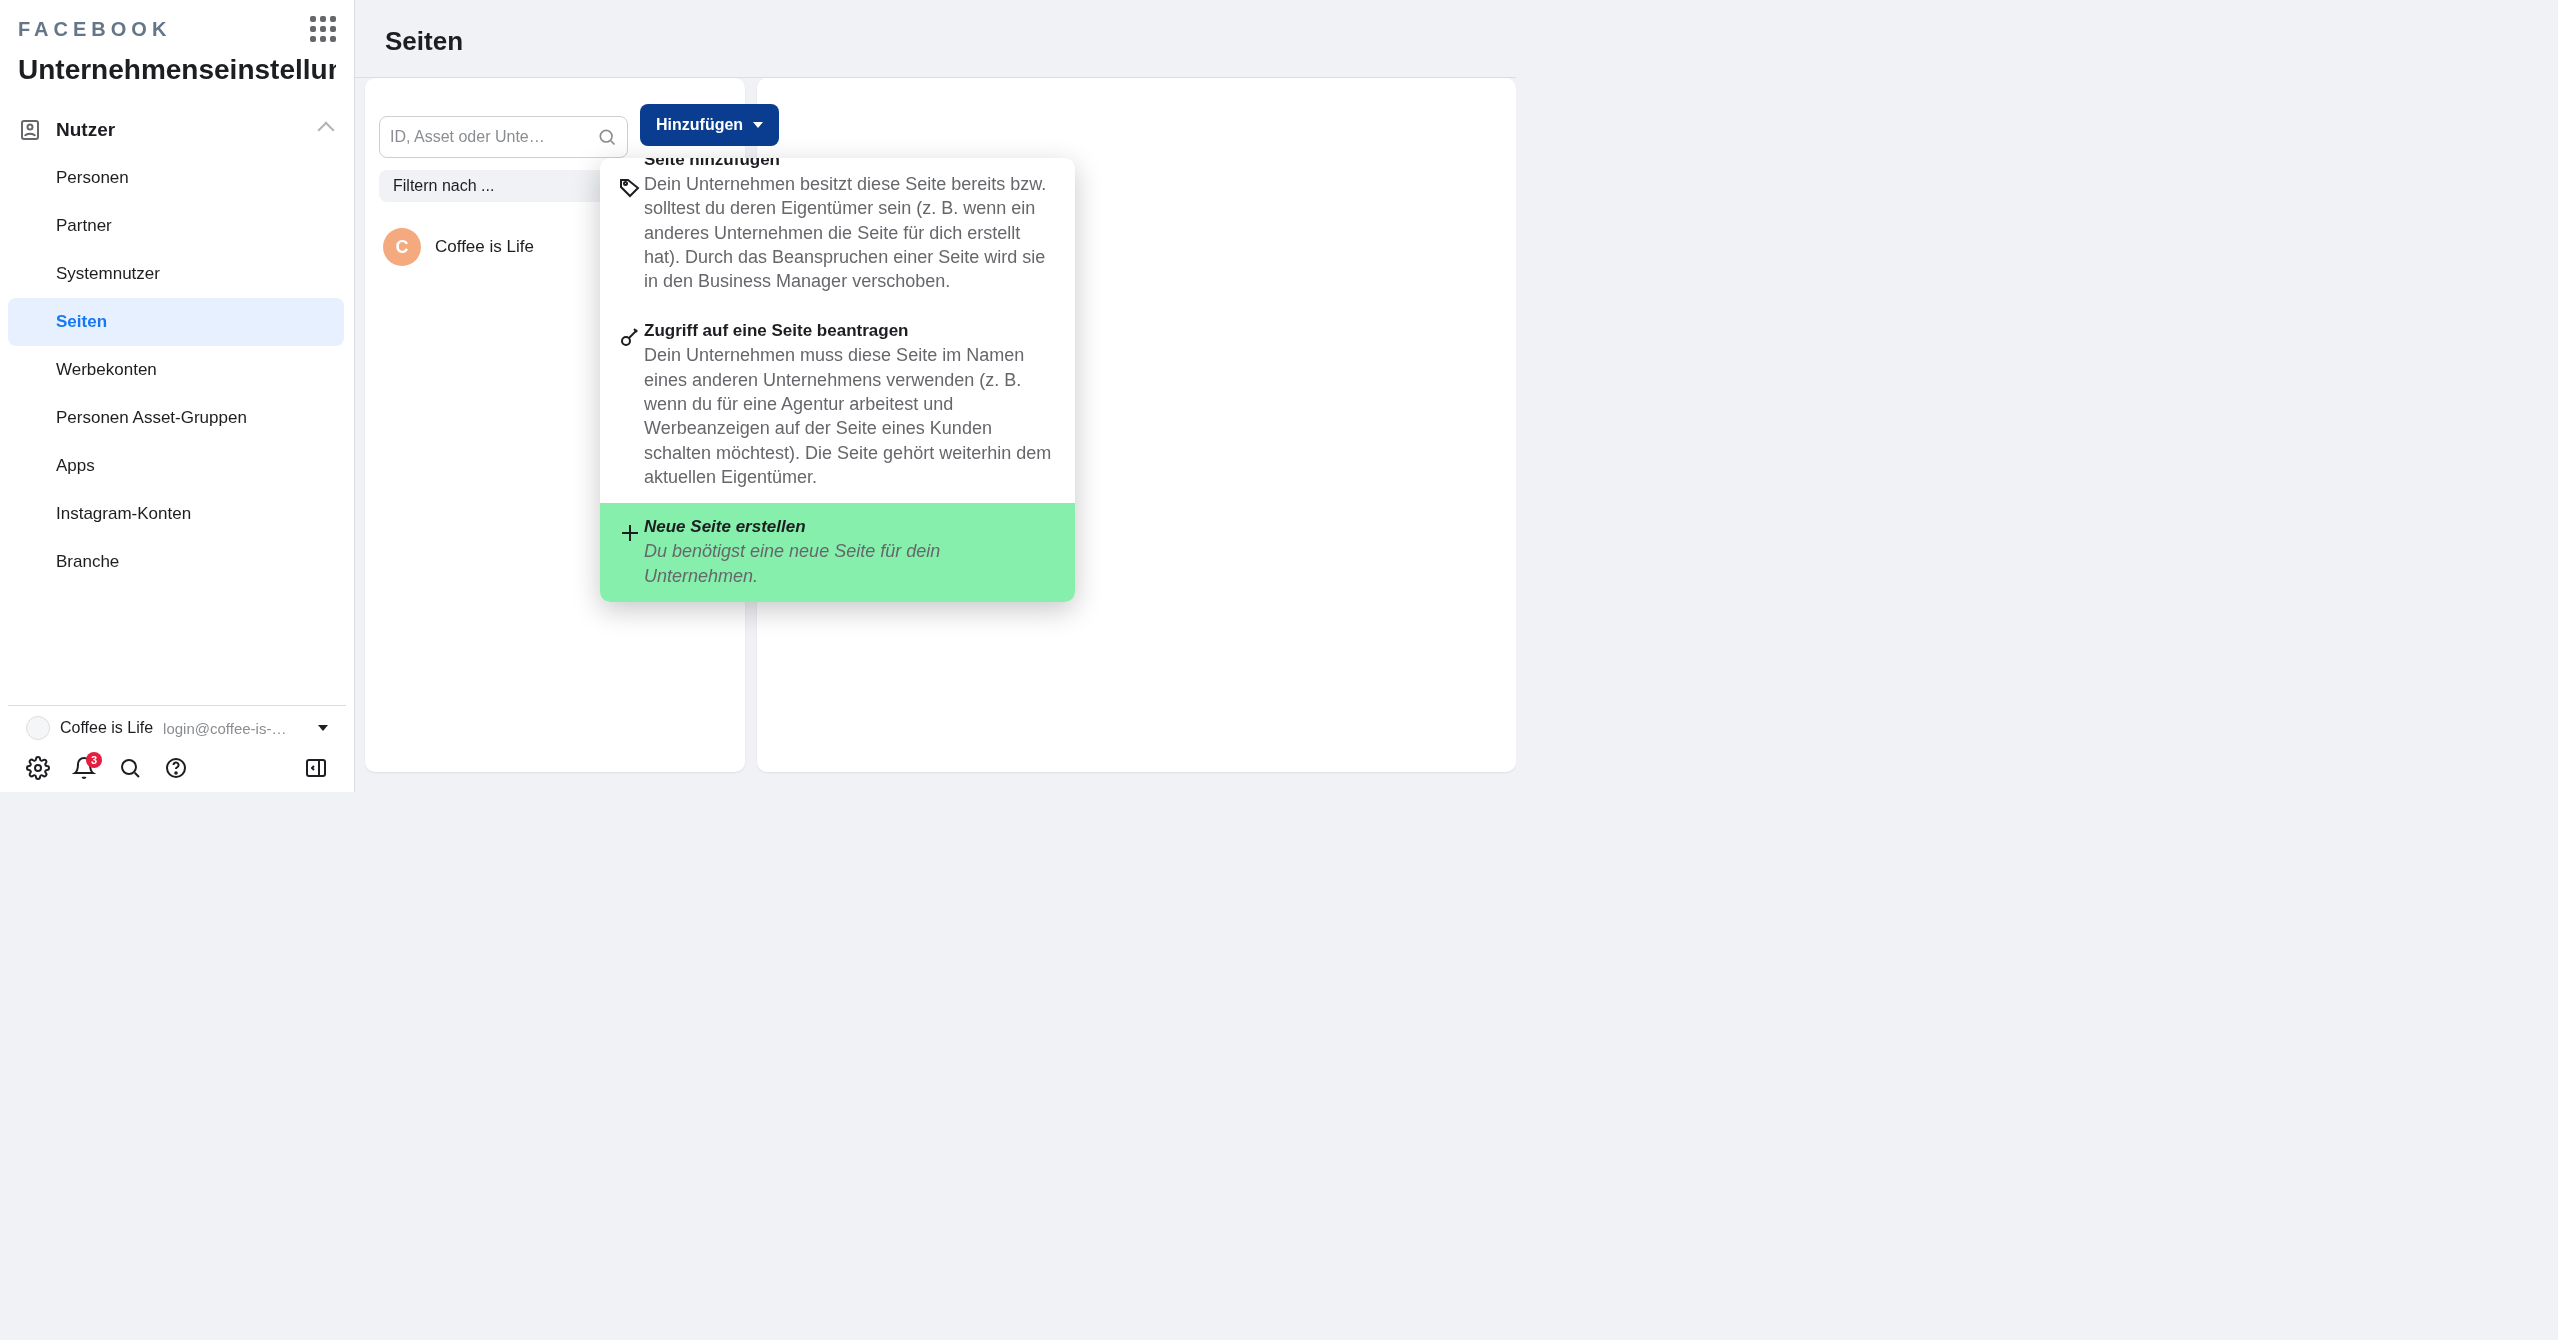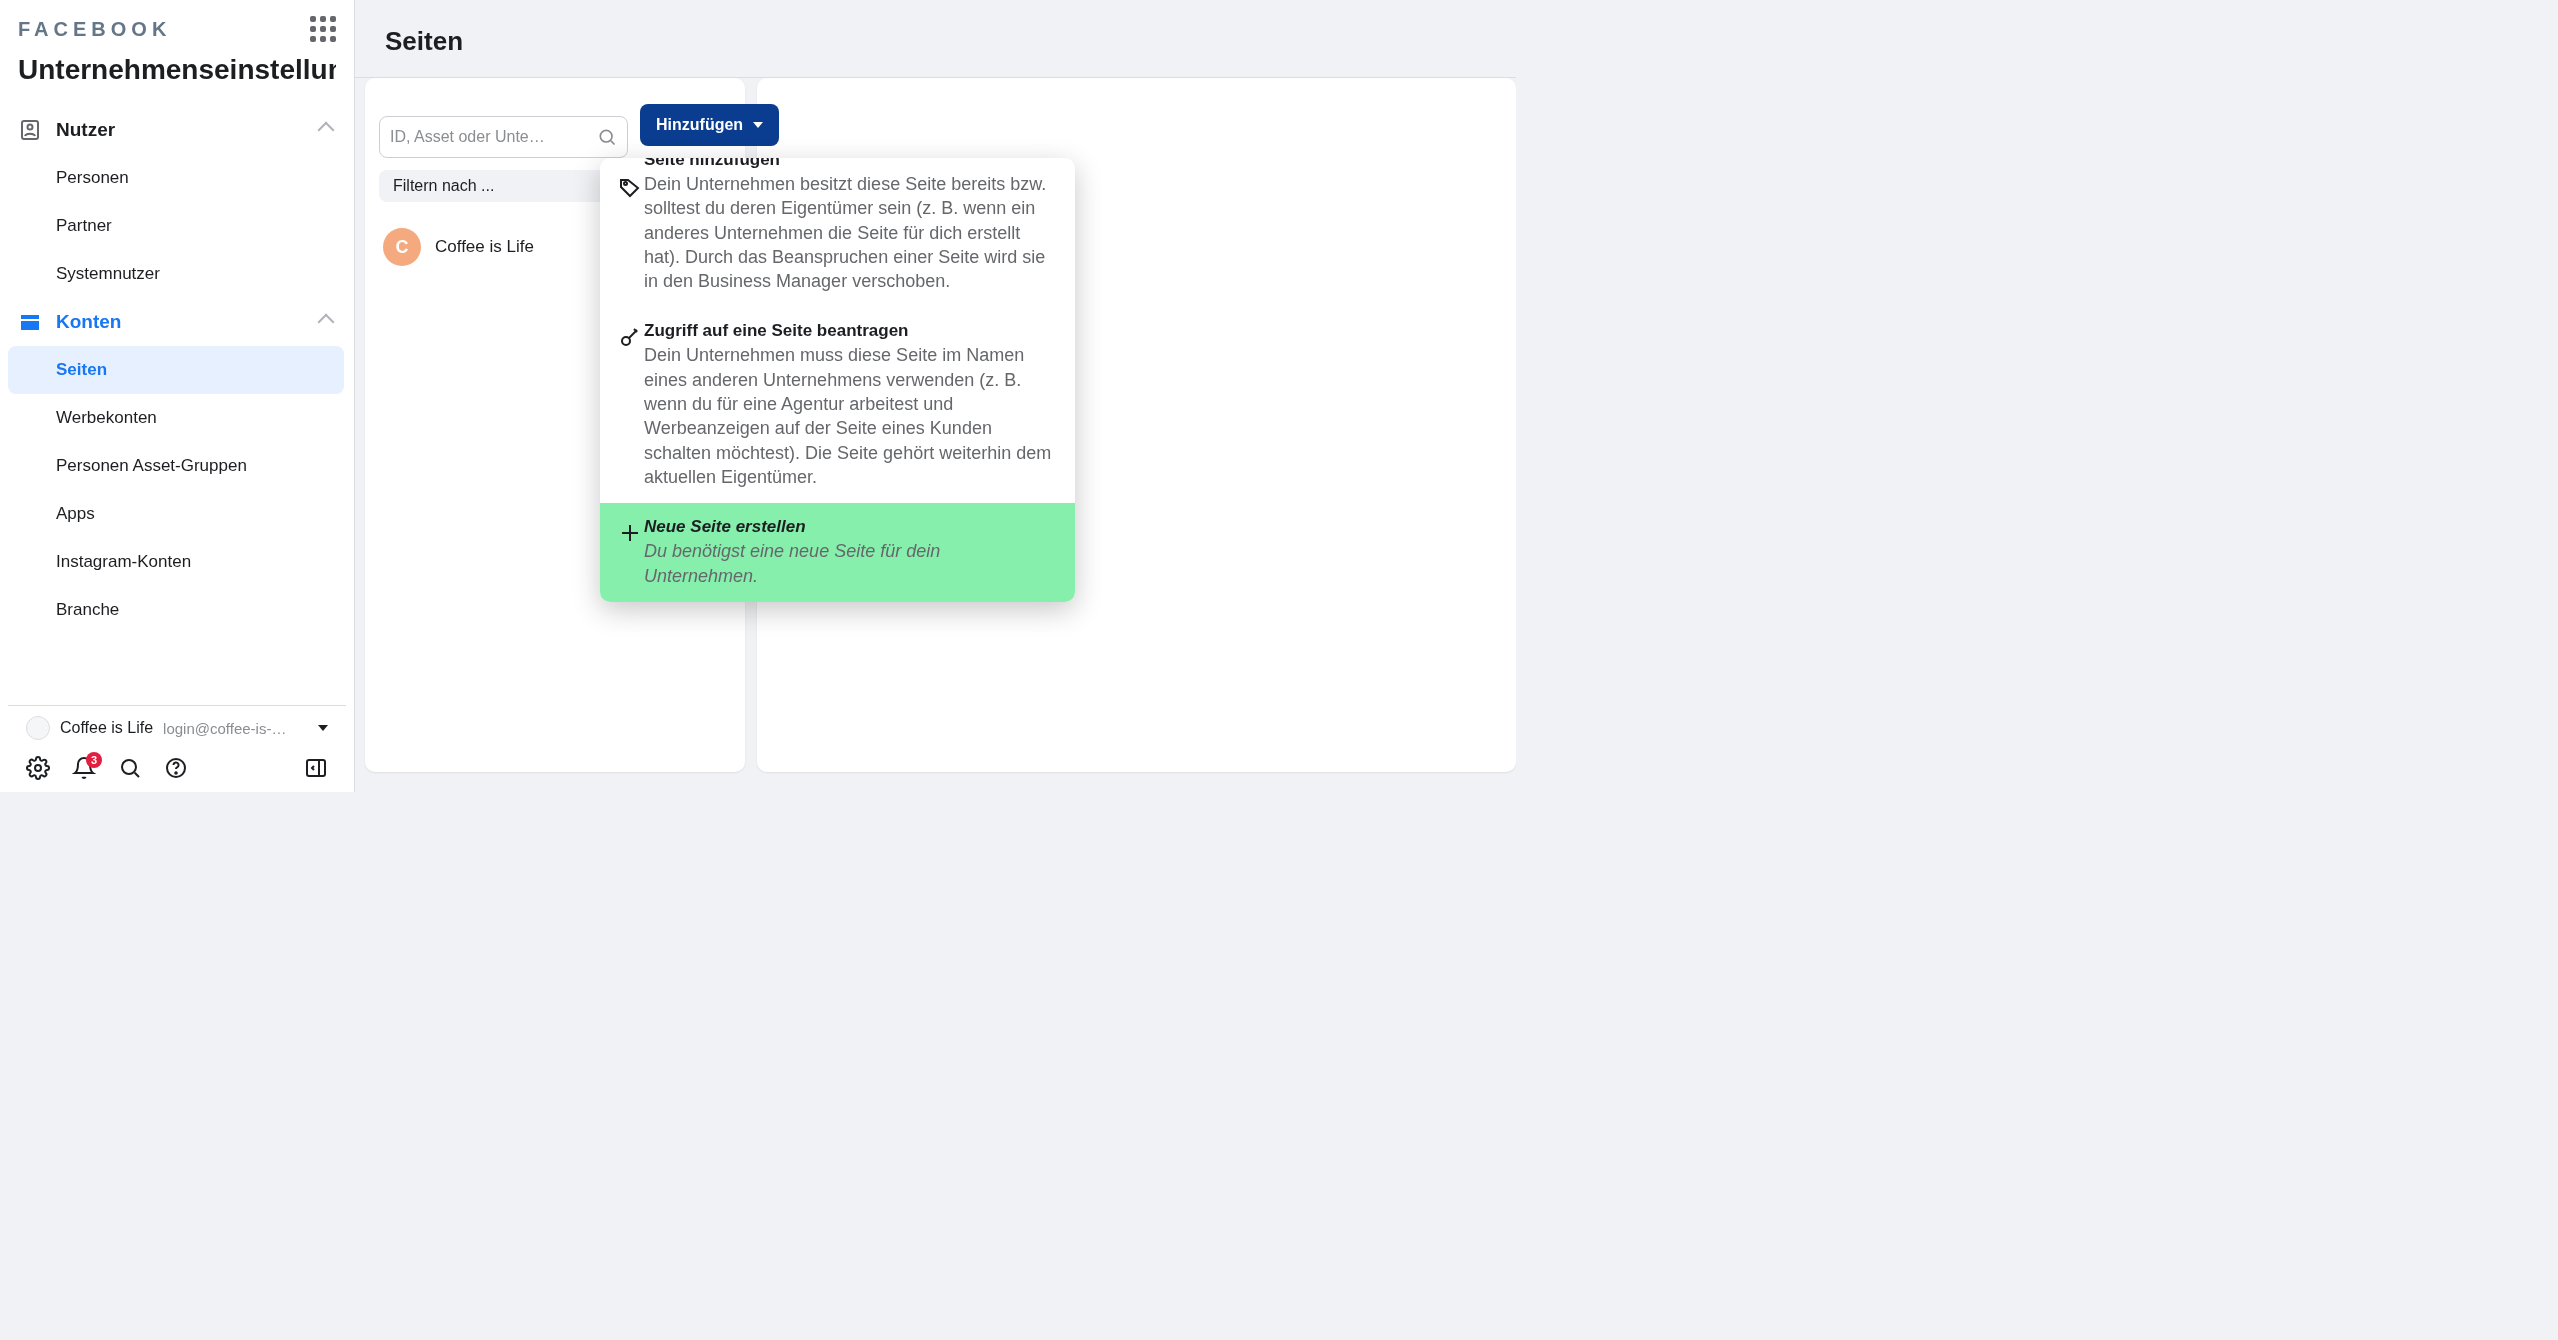--- a/index.html
+++ b/index.html
@@ -341,30 +341,20 @@
         </span>
         <span class="gh-label">Nutzer</span>
         <span class="chev"></span>
       </div>
       <div class="subitems">
         <div class="subitem">Personen</div>
         <div class="subitem">Partner</div>
         <div class="subitem">Systemnutzer</div>
       </div>
 
-      <div class="group-header active">
-        <span class="icon-box">
-          <svg viewBox="0 0 24 24" width="24" height="24" fill="currentColor">
-              <rect x="3" y="5" width="18" height="4"></rect>
-              <rect x="3" y="11" width="18" height="9"></rect>
-            </svg>
-        </span>
-        <span class="gh-label">Konten</span>
-        <span class="chev"></span>
-      </div>
       <div class="subitems">
         <div class="subitem active">Seiten</div>
         <div class="subitem">Werbekonten</div>
         <div class="subitem">Personen Asset-Gruppen</div>
         <div class="subitem">Apps</div>
         <div class="subitem">Instagram-Konten</div>
         <div class="subitem">Branche</div>
       </div>
     </nav>
 

